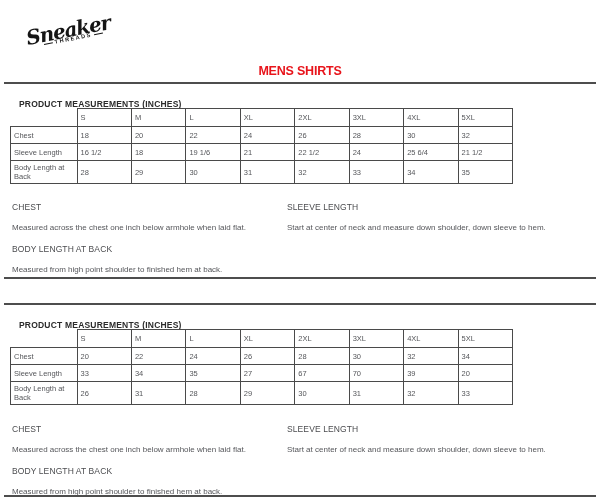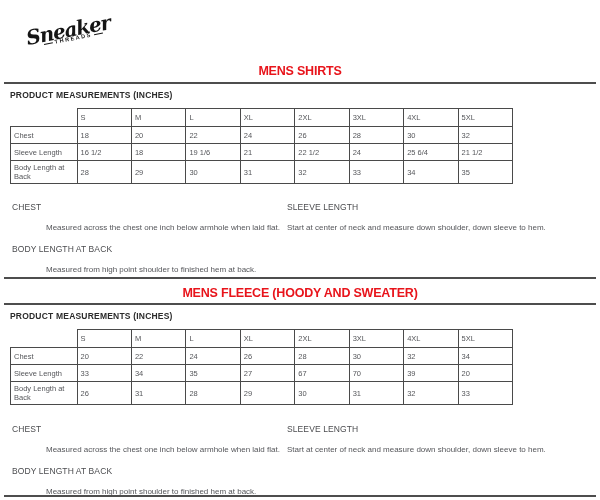--- a/index.html
+++ b/index.html
@@ -41,21 +41,21 @@
     font-size:12.5px;font-weight:bold;letter-spacing:-0.2px;
     color:#e8141b;
   }
   .rule{
     position:absolute;left:4px;width:592px;height:2px;
     background:#4d4d4d;
   }
 
   
   .meas-heading{
-    position:absolute;left:10px;margin:0;
+    position:absolute;left:10px;margin:9px;
     font-size:8.5px;font-weight:bold;letter-spacing:0.2px;
     color:#2b2b2b;
   }
 
   
   table.size-table{
     position:absolute;left:10px;
     border-collapse:collapse;table-layout:fixed;
     width:503px;
   }
@@ -74,21 +74,21 @@
   .defs-left{left:12px;width:278px;}
   .defs-right{left:287px;width:284px;}
   .def-term{
     font-size:8.5px;line-height:12px;margin:0 0 6px 0;
     color:#4b4c4f;letter-spacing:0.1px;
   }
   .def-desc{
     font-size:8px;line-height:17px;margin:0 0 7px 0;
     color:#55565a;
   }
-  .defs-left .def-desc{white-space:nowrap;margin-left:34px;}
+  .defs-left .def-desc{white-space:nowrap;}
   .defs-right .def-desc{line-height:18px;}
 </style>
 </head>
 <body>
 
 <div class="page">
 
   <div class="logo">
     <div class="logo-script">Sneaker</div>
     <div class="logo-sub">THREADS</div>
@@ -155,21 +155,20 @@
     <div class="def-desc">Measured across the chest one inch below armhole when laid flat.</div>
     <div class="def-term">BODY LENGTH AT BACK</div>
     <div class="def-desc">Measured from high point shoulder to finished hem at back.</div>
   </div>
   <div class="defs defs-right" style="top:201px">
     <div class="def-term">SLEEVE LENGTH</div>
     <div class="def-desc">Start at center of neck and measure down shoulder, down sleeve to hem.</div>
   </div>
 
   <div class="rule" style="top:277px"></div>
-  <h1 class="sec-title" style="top:286px">MENS FLEECE (HOODY AND SWEATER)</h1>
   <div class="rule" style="top:303px"></div>
 
   <h2 class="meas-heading" style="top:311px">PRODUCT MEASUREMENTS (INCHES)</h2>
 
   <table class="size-table" style="top:329px">
       <thead>
         <tr>
           <th class="corner"></th>
           <th>S</th>
           <th>M</th>

